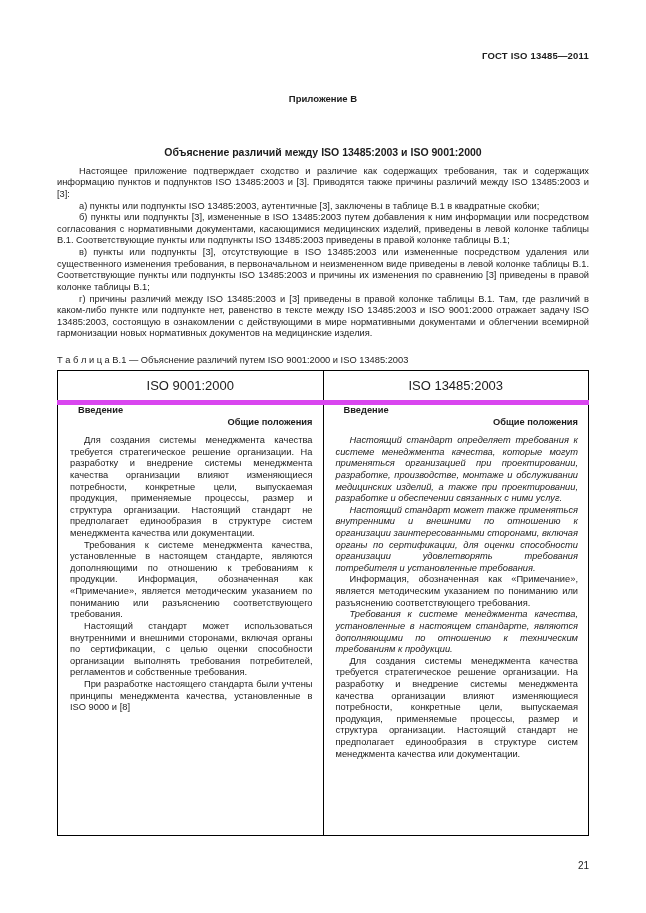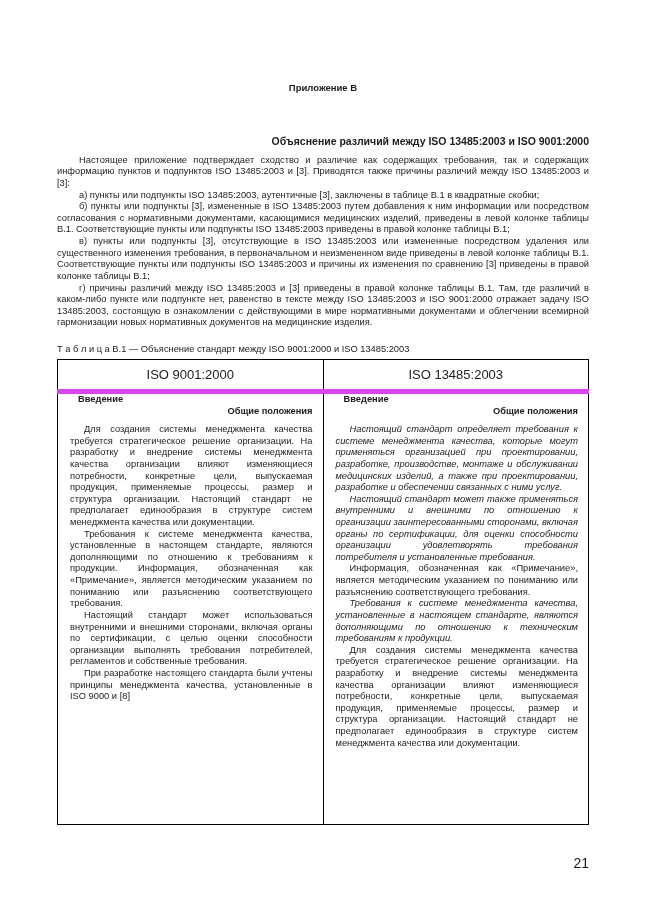--- a/index.html
+++ b/index.html
@@ -10,21 +10,21 @@
     color: #1c1c1c;
     position: relative;
     overflow: hidden;
   }
   .page { position: absolute; inset: 0; padding: 50px 57px 0 57px; }
 
   .doc-header { text-align: right; font-weight: bold; font-size: 9.5px; letter-spacing: .2px; }
 
   .appendix { text-align: center; font-weight: bold; font-size: 9.5px; line-height: 1.35; margin-top: 32px; }
 
-  .section-title { text-align: right; font-weight: bold; font-size: 10.5px; margin-top: 40px; }
+  .section-title { text-align: center; font-weight: bold; font-size: 10.5px; margin-top: 40px; }
 
   .intro { margin-top: 8px; font-size: 9.3px; line-height: 1.25; text-align: justify; }
   .intro p { text-indent: 22px; }
 
   .table-caption { margin-top: 15px; font-size: 9.3px; }
 
   table.cmp {
     width: 100%; height: 466px;
     border-collapse: collapse;
     border: 1px solid #000;
@@ -45,43 +45,44 @@
     width: 50%;
     padding: 0 10px 10px 12px;
     line-height: 1.25;
     text-align: justify;
   }
   .cmp td p { text-indent: 14px; }
   .cmp td p.h { font-weight: bold; text-indent: 8px; text-align: left; }
   .cmp td p.h2 { margin-top: 0; margin-bottom: 7px; text-align: right; }
   .it { font-style: italic; }
 
-  .page-number { position: absolute; right: 57px; bottom: 42px; font-size: 14px; }
+  .page-number { position: absolute; right: 57px; bottom: 42px; font-size: 10px; }
 </style>
 </head>
 <body>
 
 <div class="page">
 
+  <div class="doc-header">ГОСТ ISO 13485—2011</div>
 
   <div class="appendix">
     <div>Приложение В</div>
   </div>
 
   <div class="section-title">Объяснение различий между ISO 13485:2003 и ISO 9001:2000</div>
 
   <div class="intro">
     <p>Настоящее приложение подтверждает сходство и различие как содержащих требования, так и содержащих информацию пунктов и подпунктов ISO 13485:2003 и [3]. Приводятся также причины различий между ISO 13485:2003 и [3]:</p>
     <p>а) пункты или подпункты ISO 13485:2003, аутентичные [3], заключены в таблице В.1 в квадратные скобки;</p>
     <p>б) пункты или подпункты [3], измененные в ISO 13485:2003 путем добавления к ним информации или посредством согласования с нормативными документами, касающимися медицинских изделий, приведены в левой колонке таблицы В.1. Соответствующие пункты или подпункты ISO 13485:2003 приведены в правой колонке таблицы В.1;</p>
     <p>в) пункты или подпункты [3], отсутствующие в ISO 13485:2003 или измененные посредством удаления или существенного изменения требования, в первоначальном и неизмененном виде приведены в левой колонке таблицы В.1. Соответствующие пункты или подпункты ISO 13485:2003 и причины их изменения по сравнению [3] приведены в правой колонке таблицы В.1;</p>
     <p>г) причины различий между ISO 13485:2003 и [3] приведены в правой колонке таблицы В.1. Там, где различий в каком-либо пункте или подпункте нет, равенство в тексте между ISO 13485:2003 и ISO 9001:2000 отражает задачу ISO 13485:2003, состоящую в ознакомлении с действующими в мире нормативными документами и облегчении всемирной гармонизации новых нормативных документов на медицинские изделия.</p>
   </div>
 
-  <div class="table-caption">Т а б л и ц а   В.1 — Объяснение стандарт между ISO 9001:2000 и ISO 13485:2003</div>
+  <div class="table-caption">Т а б л и ц а   В.1 — Объяснение различий путем ISO 9001:2000 и ISO 13485:2003</div>
 
   <table class="cmp">
     <thead>
       <tr>
         <th>ISO 9001:2000</th>
         <th>ISO 13485:2003</th>
       </tr>
     </thead>
     <tbody>
       <tr>

